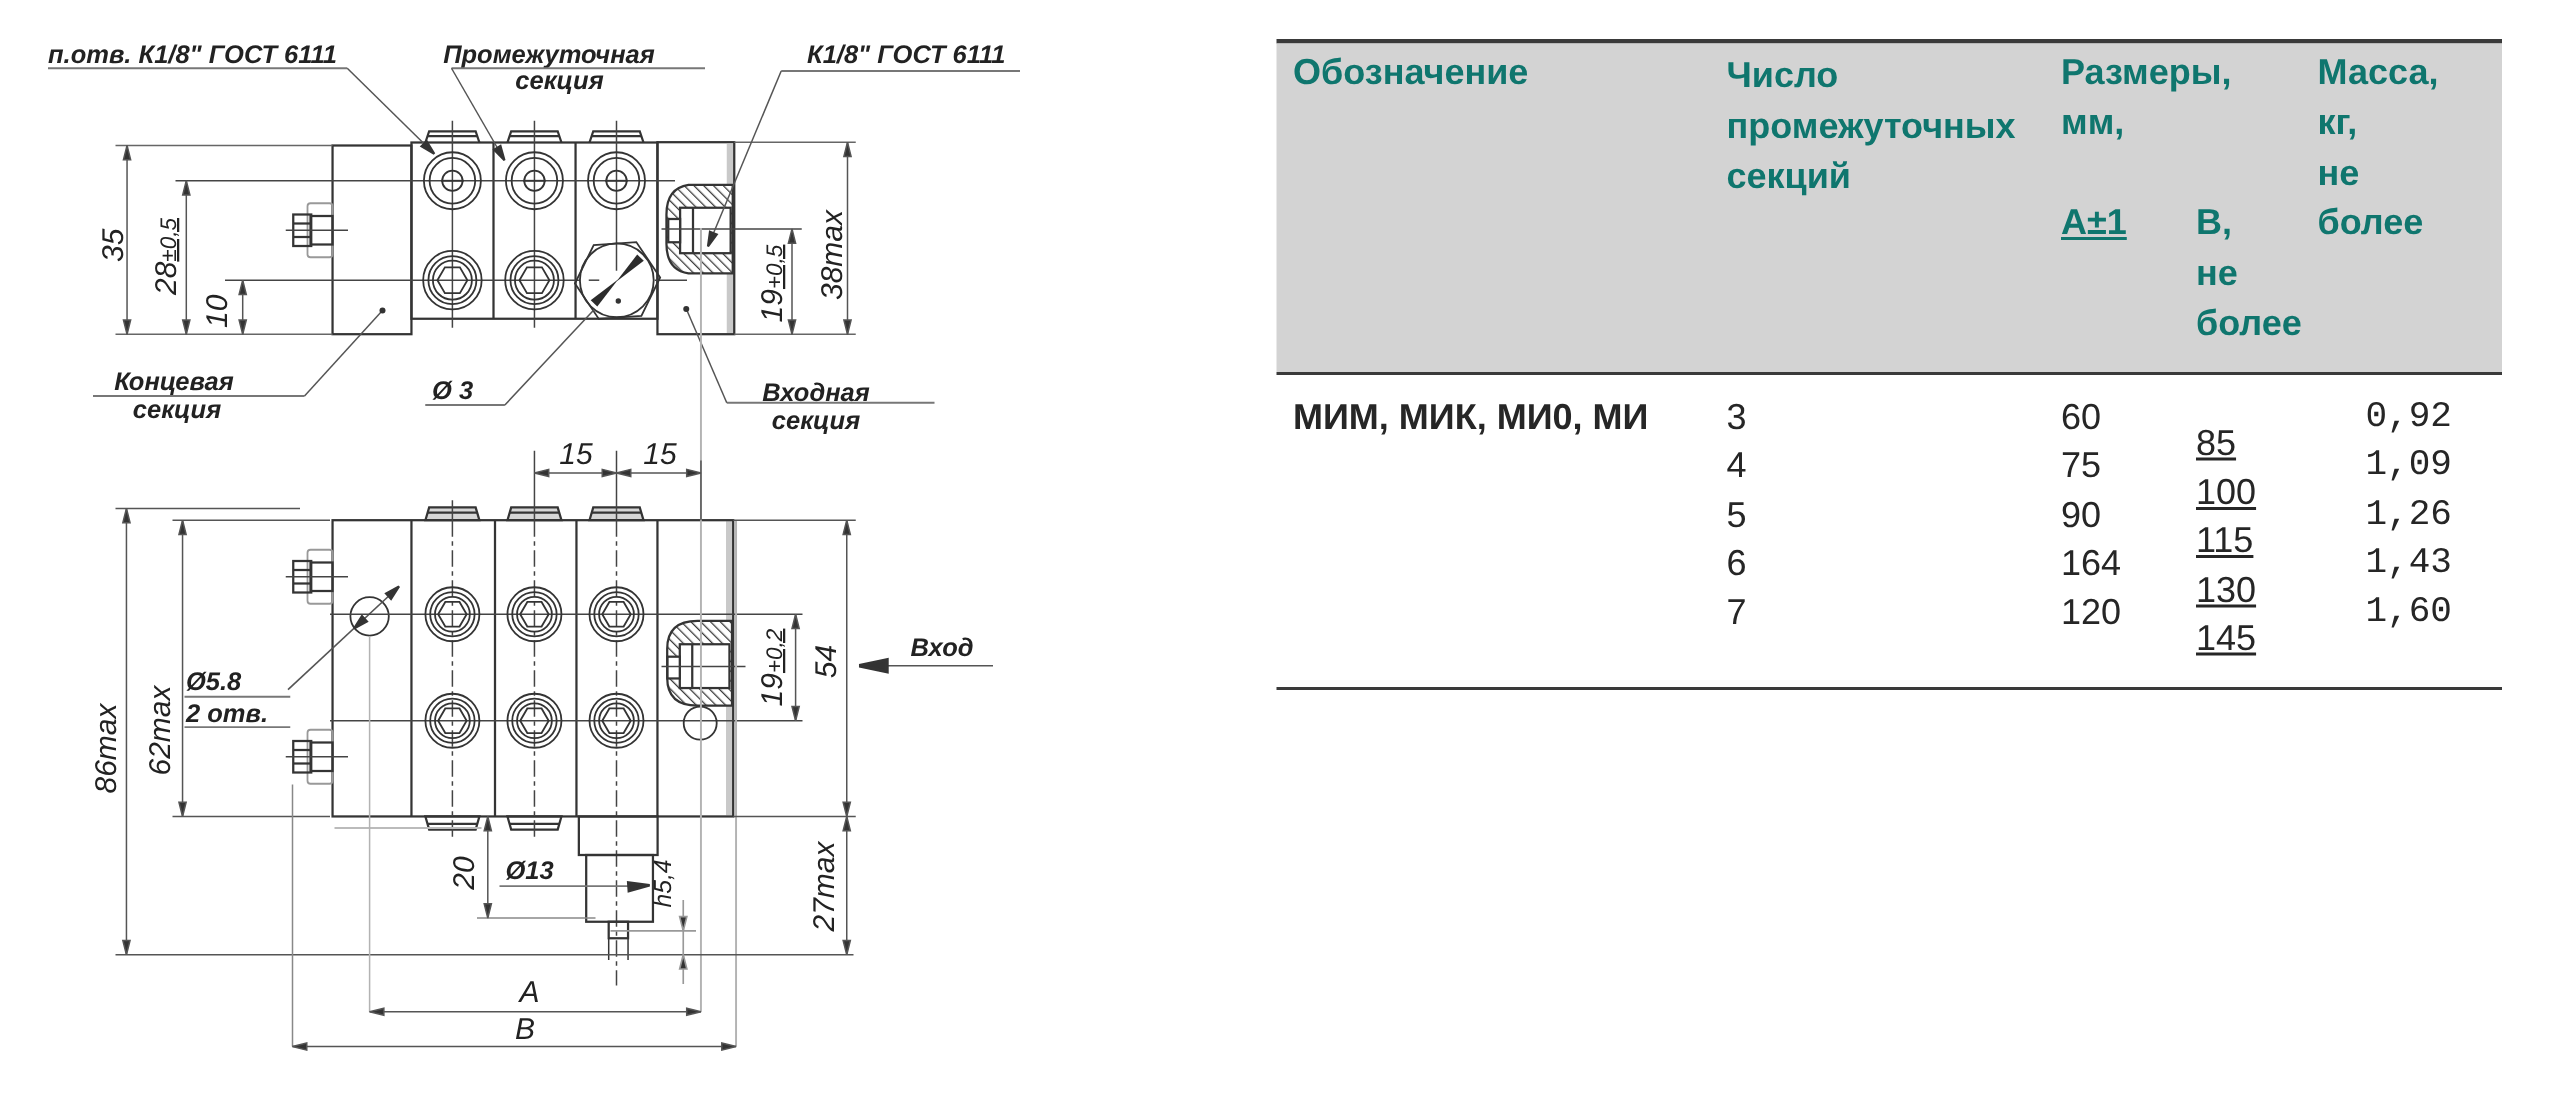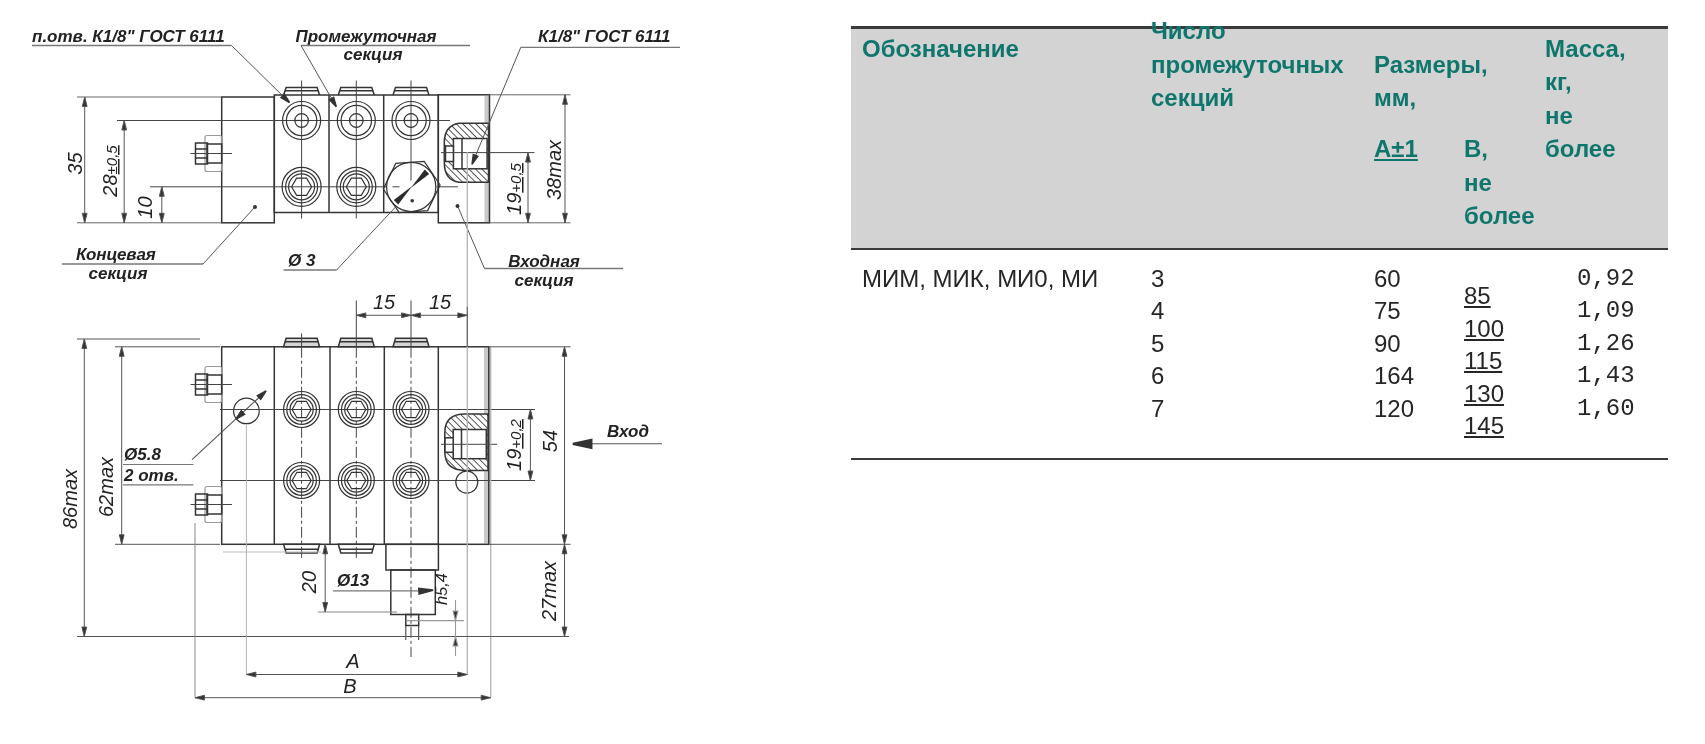--- a/index.html
+++ b/index.html
@@ -483,39 +483,39 @@
 <div class="abs" style="left:851px;top:25.5px;width:817px;height:3px;background:#3a3a3a;"></div>
 
 <div class="abs" style="left:851px;top:28.5px;width:817px;height:219px;background:#d3d3d3;"></div>
 
 <div class="abs" style="left:851px;top:247.5px;width:817px;height:2.2px;background:#3a3a3a;"></div>
 
 <div class="abs" style="left:851px;top:458px;width:817px;height:2px;background:#3a3a3a;"></div>
 
 <div class="hcell" style="left:862px;top:31.5px;">Обозначение</div>
 
-<div class="hcell" style="left:1151px;top:14px;">Число
+<div class="hcell" style="left:1151px;top:34px;">Число
 промежуточных
 секций</div>
 
-<div class="hcell" style="left:1374px;top:31.5px;margin-top:16px;">Размеры,
+<div class="hcell" style="left:1374px;top:31.5px;">Размеры,
 мм,</div>
 
 <div class="hcell" style="left:1374px;top:132px;text-decoration:underline;">А±1</div>
 
 <div class="hcell" style="left:1464px;top:132px;">В,
 не
 более</div>
 
 <div class="hcell" style="left:1545px;top:31.5px;">Масса,
 кг,
 не
 более</div>
 
-<div class="bcell" style="left:862px;top:262.5px;font-weight:normal;">МИМ, МИК, МИ0, МИ</div>
+<div class="bcell" style="left:862px;top:262.5px;font-weight:bold;">МИМ, МИК, МИ0, МИ</div>
 
 <div class="bcell" style="left:1151px;top:262.5px;">3
 4
 5
 6
 7</div>
 
 <div class="bcell" style="left:1374px;top:262.5px;">60
 75
 90

